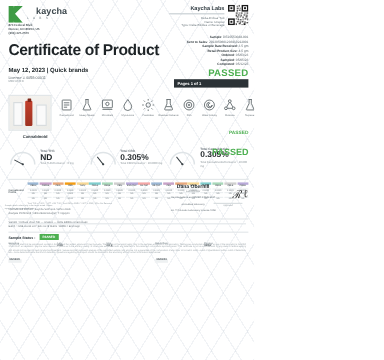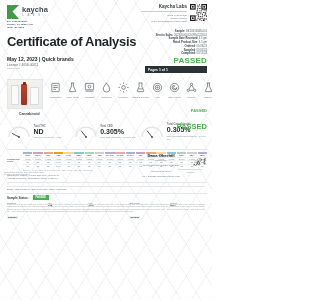--- a/index.html
+++ b/index.html
@@ -30,21 +30,21 @@
   .header {
     position: relative;
     height: 30px;
     padding: 3px 4px 0 7px;
   }
   .logo-wrap { position: absolute; left: 7px; top: 5px; display: flex; align-items: flex-start; }
   .logo-mark { width: 13px; height: 14px; margin-right: 2px; }
   .logo-text-block { padding-top: 1px; }
   .logo-name {
     font-size: 7.5px; font-weight: 700; color: #3f4a4f;
-    letter-spacing: .1px; line-height: 8px;
+    letter-spacing: .1px; line-height: 8px; margin-left: 8px;
   }
   .logo-sub {
     font-size: 2.6px; color: #7d8a90; letter-spacing: 1.5px;
     line-height: 4px; padding-left: .5px;
   }
   .addr { position: absolute; left: 7px; top: 20px; }
   .addr div { font-size: 2.5px; color: #4a5459; line-height: 3.1px; font-weight: 700; }
 
   .hdr-right {
     position: absolute; right: 5px; top: 4px;
@@ -325,21 +325,21 @@
             <rect x="8" y="19" width="1" height="2"></rect>
               <rect x="11" y="19" width="2" height="1"></rect>
               <rect x="14" y="20" width="1" height="1"></rect>
             <rect x="16" y="19" width="2" height="2"></rect>
           </g>
         </svg>
       </div>
     </div>
 
     <div class="title-row">
-      <div class="coa-title">Certificate of Analysis</div>
+      <div class="coa-title">Certificate of Product</div>
       <div class="meta-right">
         <div class="meta-row">
           <span class="lbl">Sample</span>:
           <span>DE20553048-001</span>
         </div>
         <div class="meta-row">
           <span class="lbl">Sent to Sales</span>:
           <span>2023050601203910222001</span>
         </div>
         <div class="meta-row">

